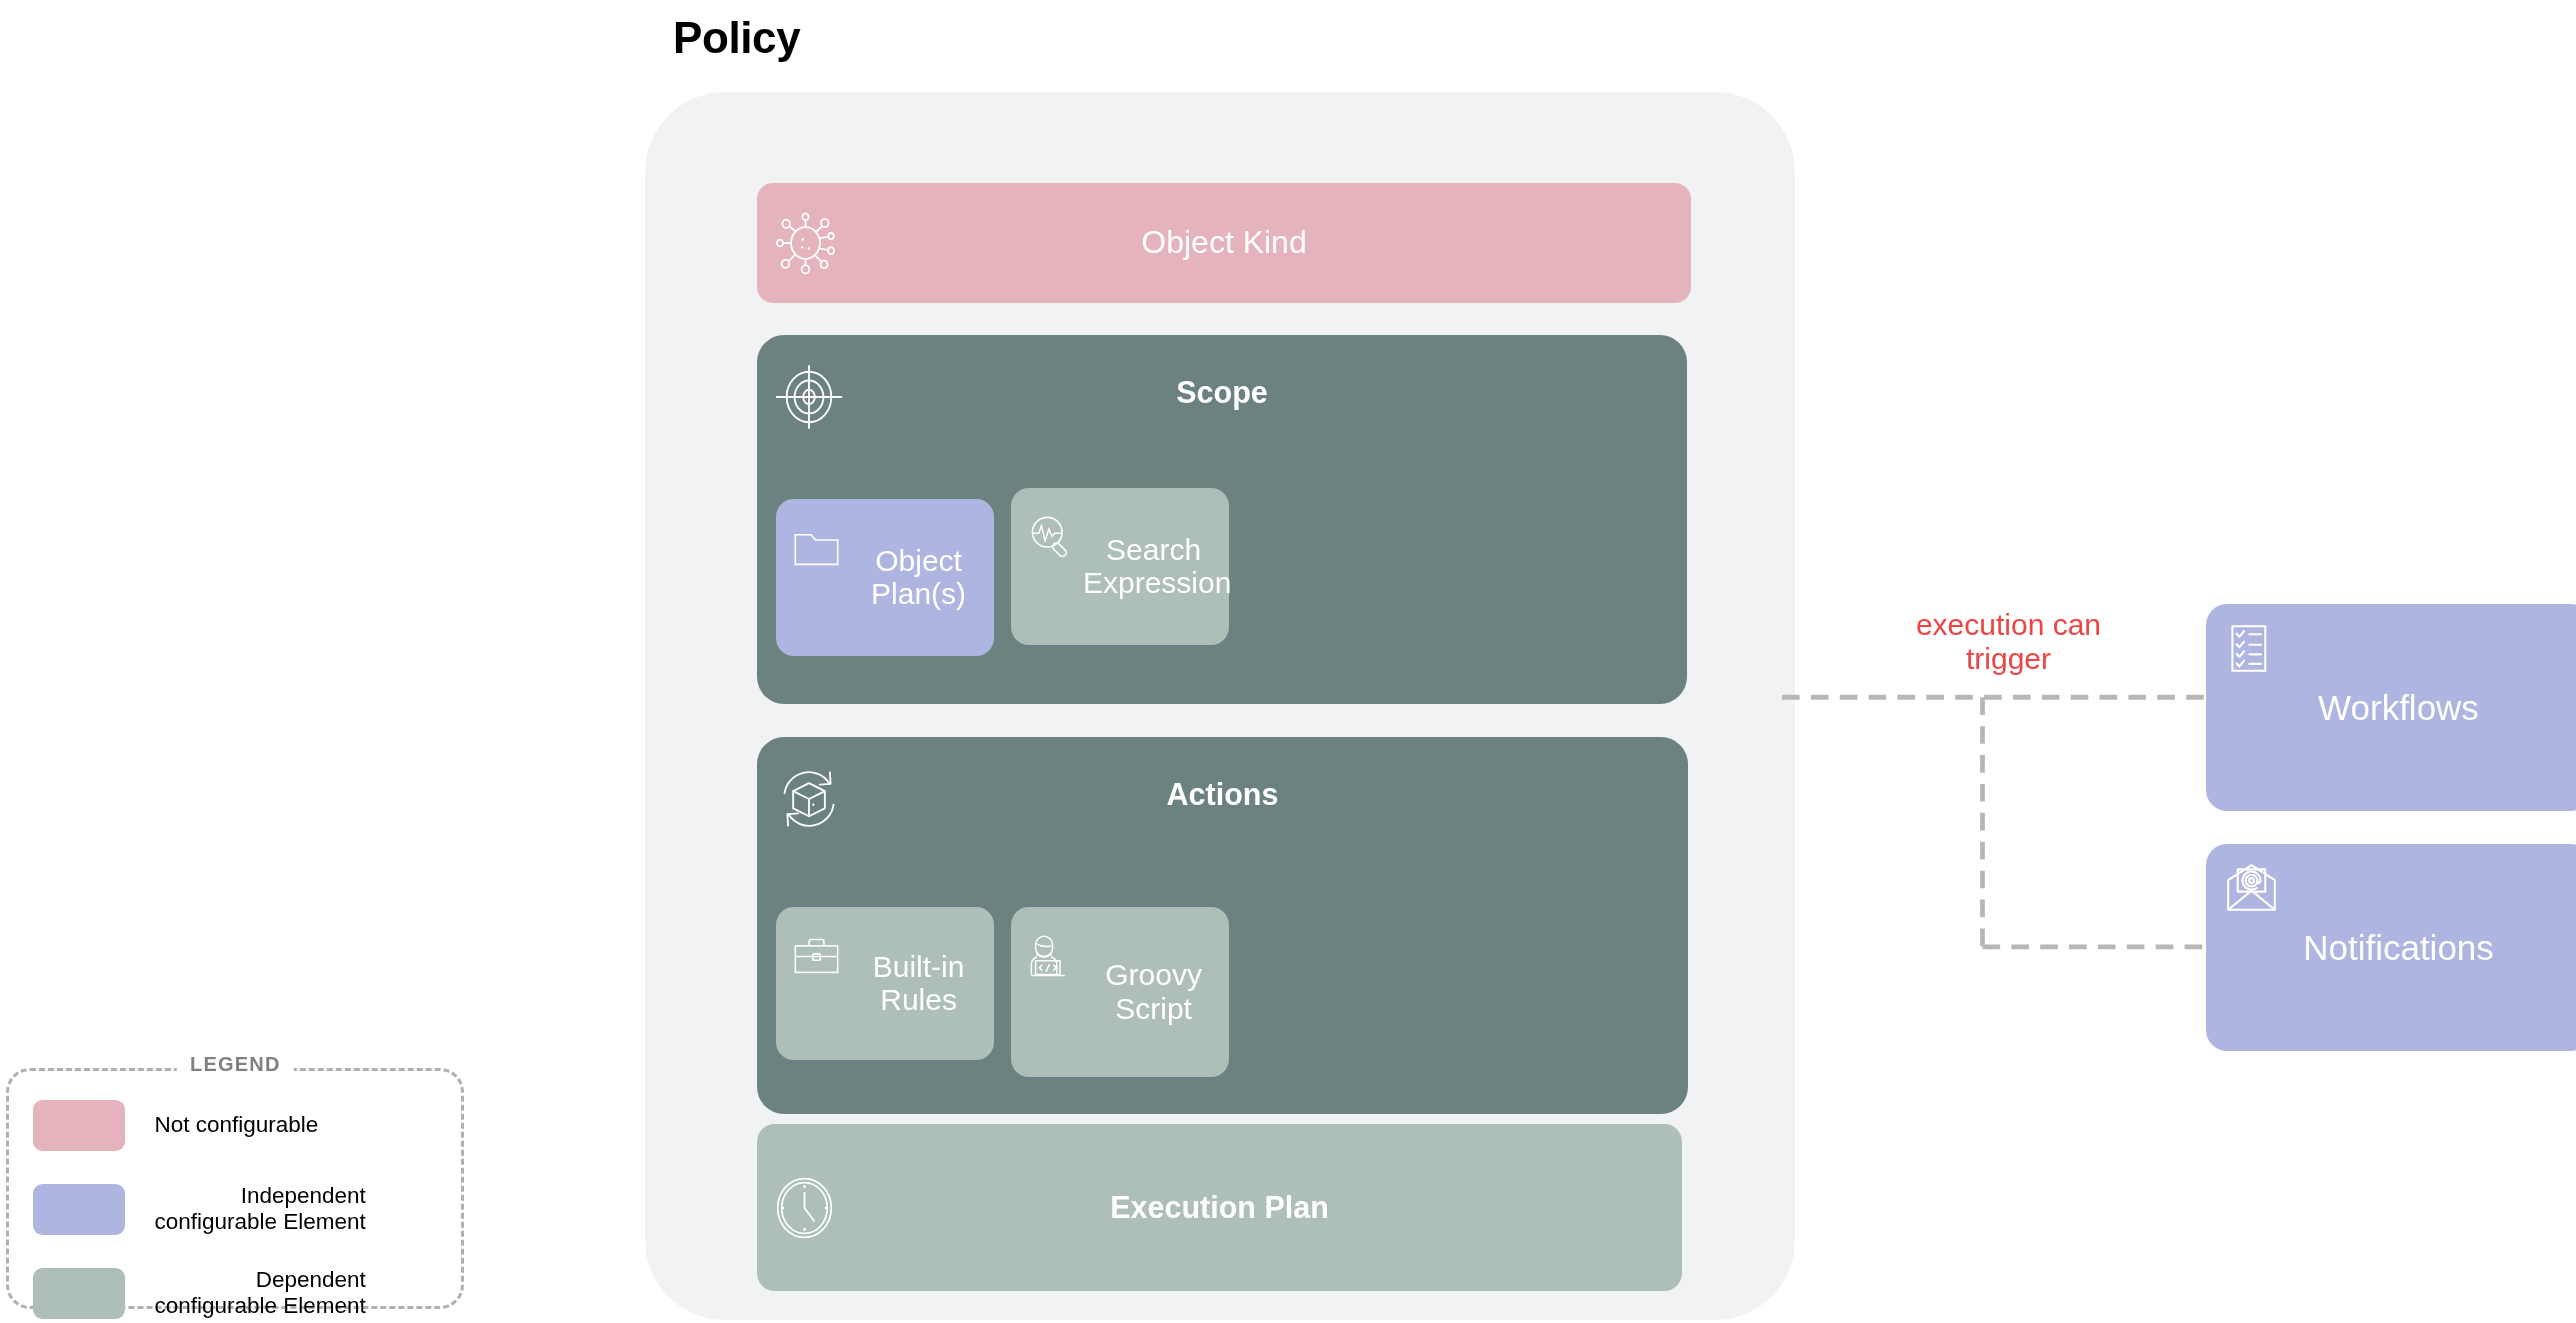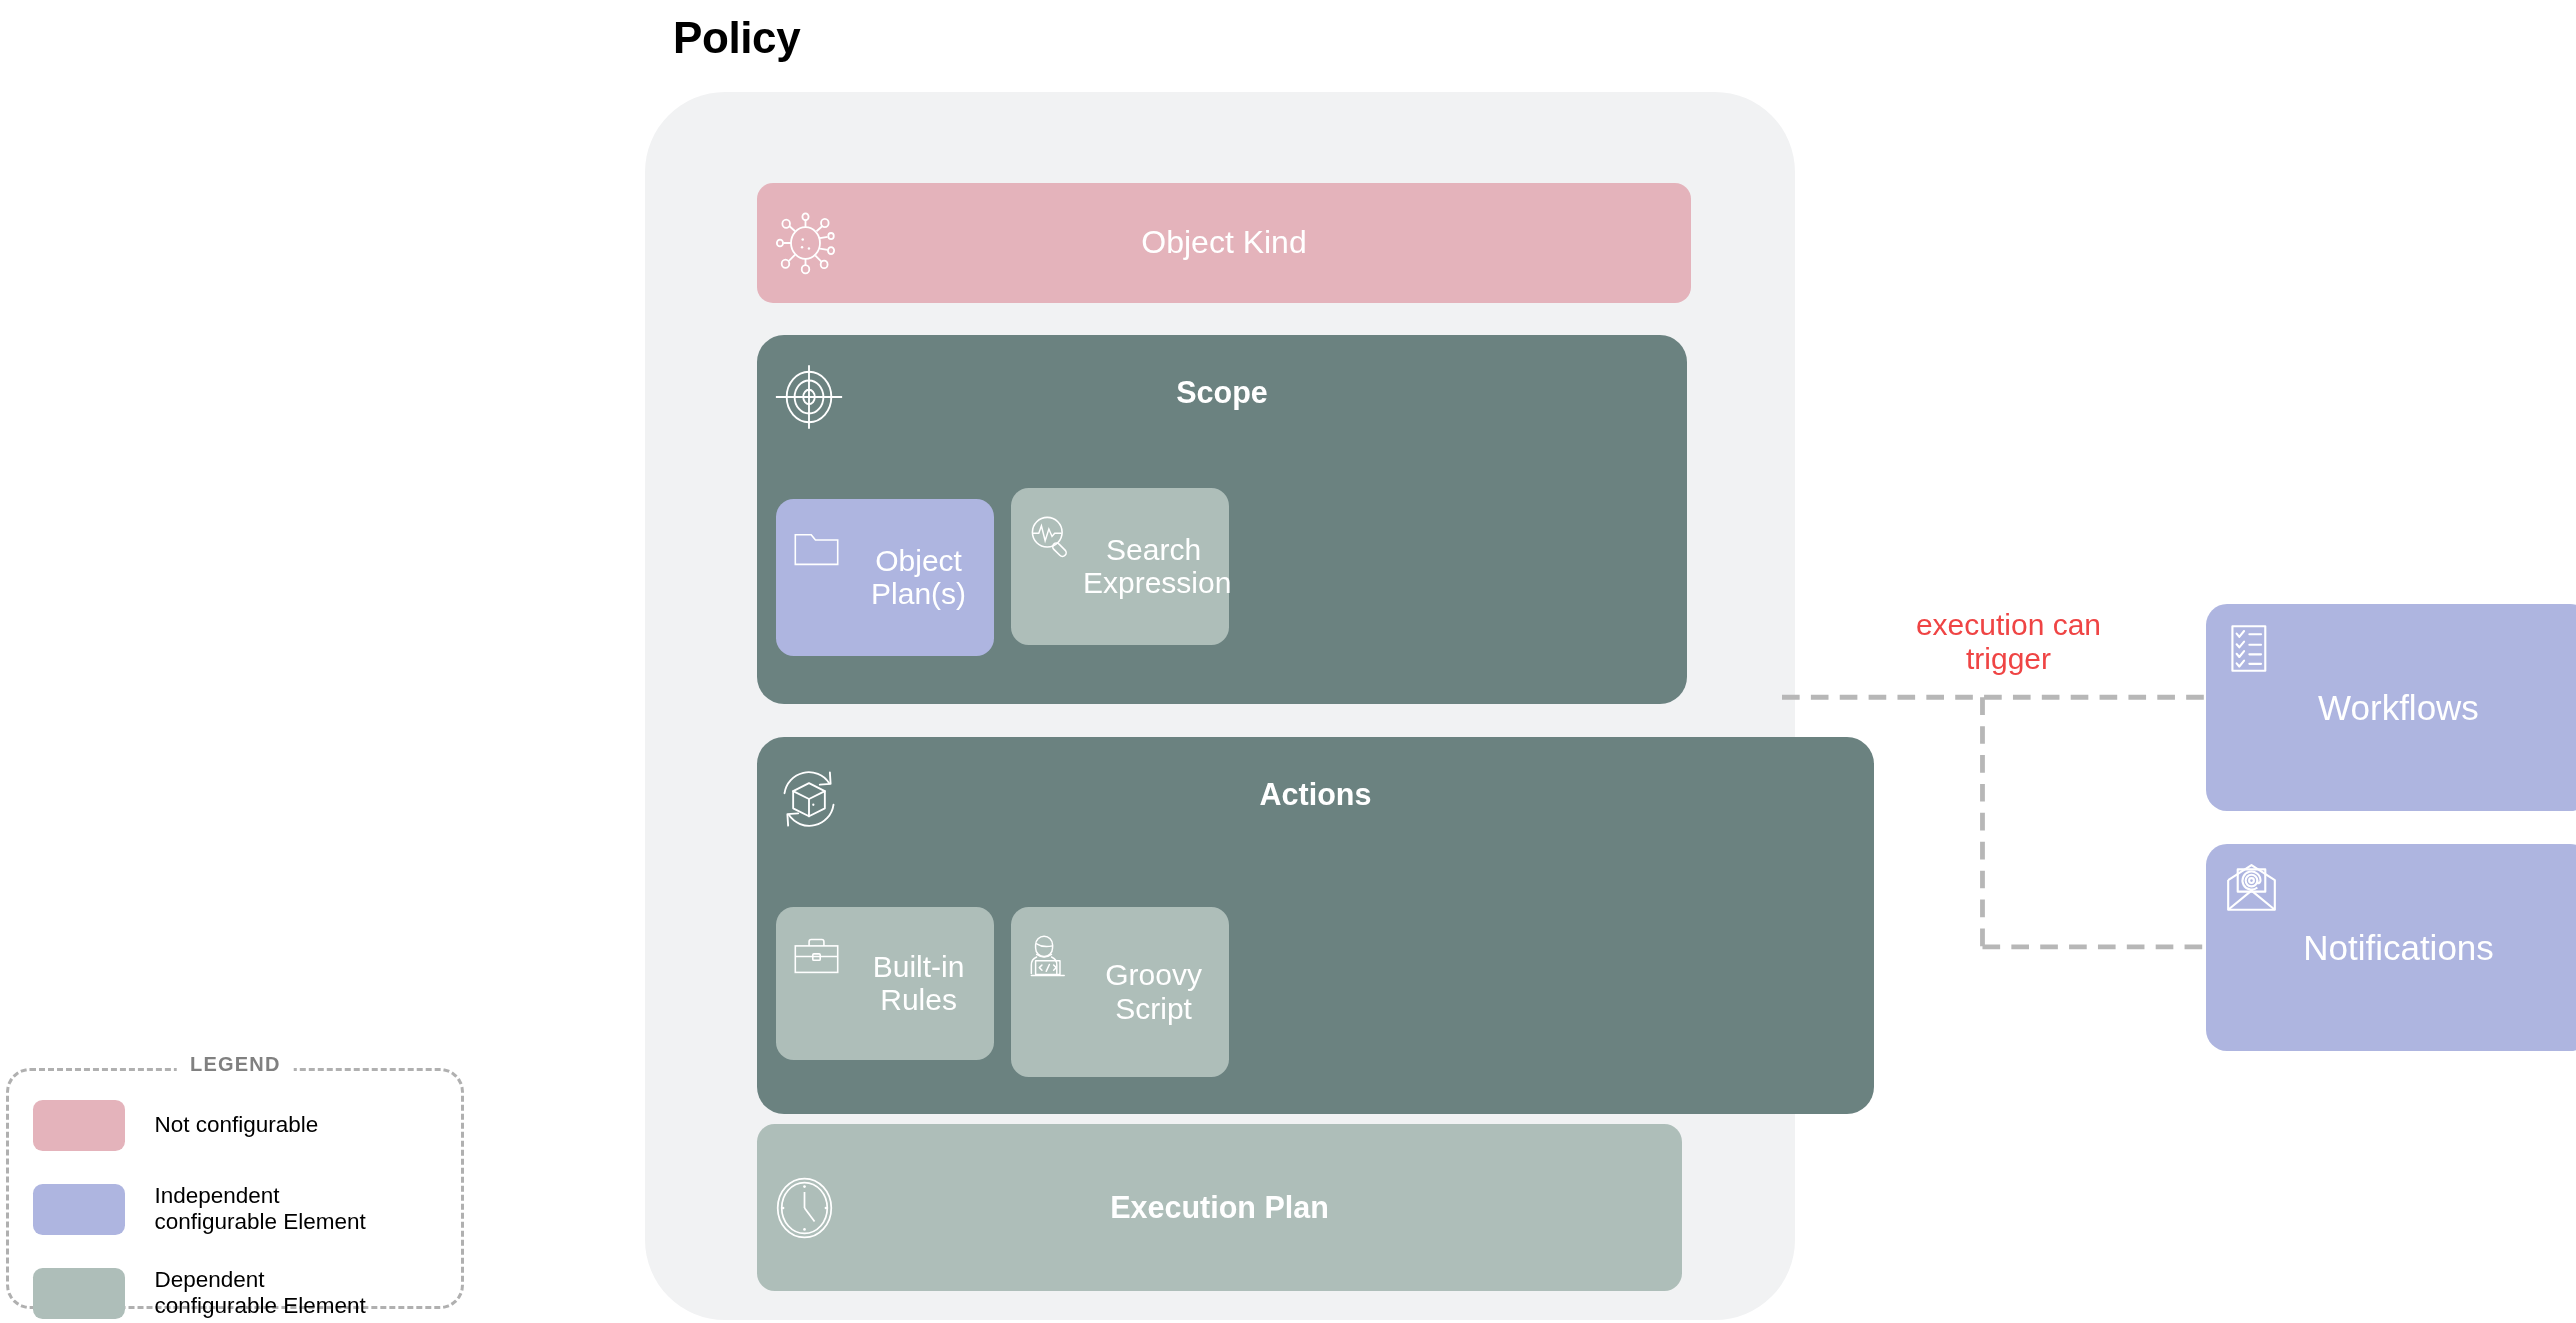--- a/index.html
+++ b/index.html
@@ -66,21 +66,21 @@
   }
   .group-icon {
     position:absolute; width:72px; height:72px;
   }
   .group-icon svg { width:100%; height:100%; display:block; }
 
   #scope-panel { left:112px; top:243px; width:930px; height:369px; }
   #scope-panel .group-icon { left:16px; top:26px; }
   #scope-panel .group-title { top:40px; }
 
-  #actions-panel { left:112px; top:645px; width:1117px; height:377px; }
+  #actions-panel { left:112px; top:645px; width:931px; height:377px; }
   #actions-panel .group-icon { left:16px; top:26px; }
   #actions-panel .group-title { top:40px; }
 
   
   .sub-card {
     position:absolute; border-radius:17.7px;
   }
   .sub-card .card-icon { left:14.4px; top:22.5px; transform:none; width:53px; height:53px; }
   .sub-card .sub-label {
     position:absolute; left:72px; right:4.8px; top:50%;
@@ -146,21 +146,21 @@
     font-size:20px; font-weight:bold; color:#808080;
     letter-spacing:1.2px;
   }
   .legend-row {
     position:absolute; left:24px; display:flex; align-items:center;
   }
   .legend-swatch {
     width:92px; height:51px; border-radius:9.6px; flex:0 0 auto;
   }
   .legend-text {
-    margin-left:29px; font-size:22.5px; color:#000000; line-height:1.16;
+    margin-left:29px; font-size:22.5px; color:#000000; line-height:1.16;text-align:right;
   }
   #legend-row-0 { top:29px; }
   #legend-row-1 { top:112px; }
   #legend-row-2 { top:196px; }
 </style>
 </head>
 <body>
 
 <div id="page-title">Policy</div>
 

